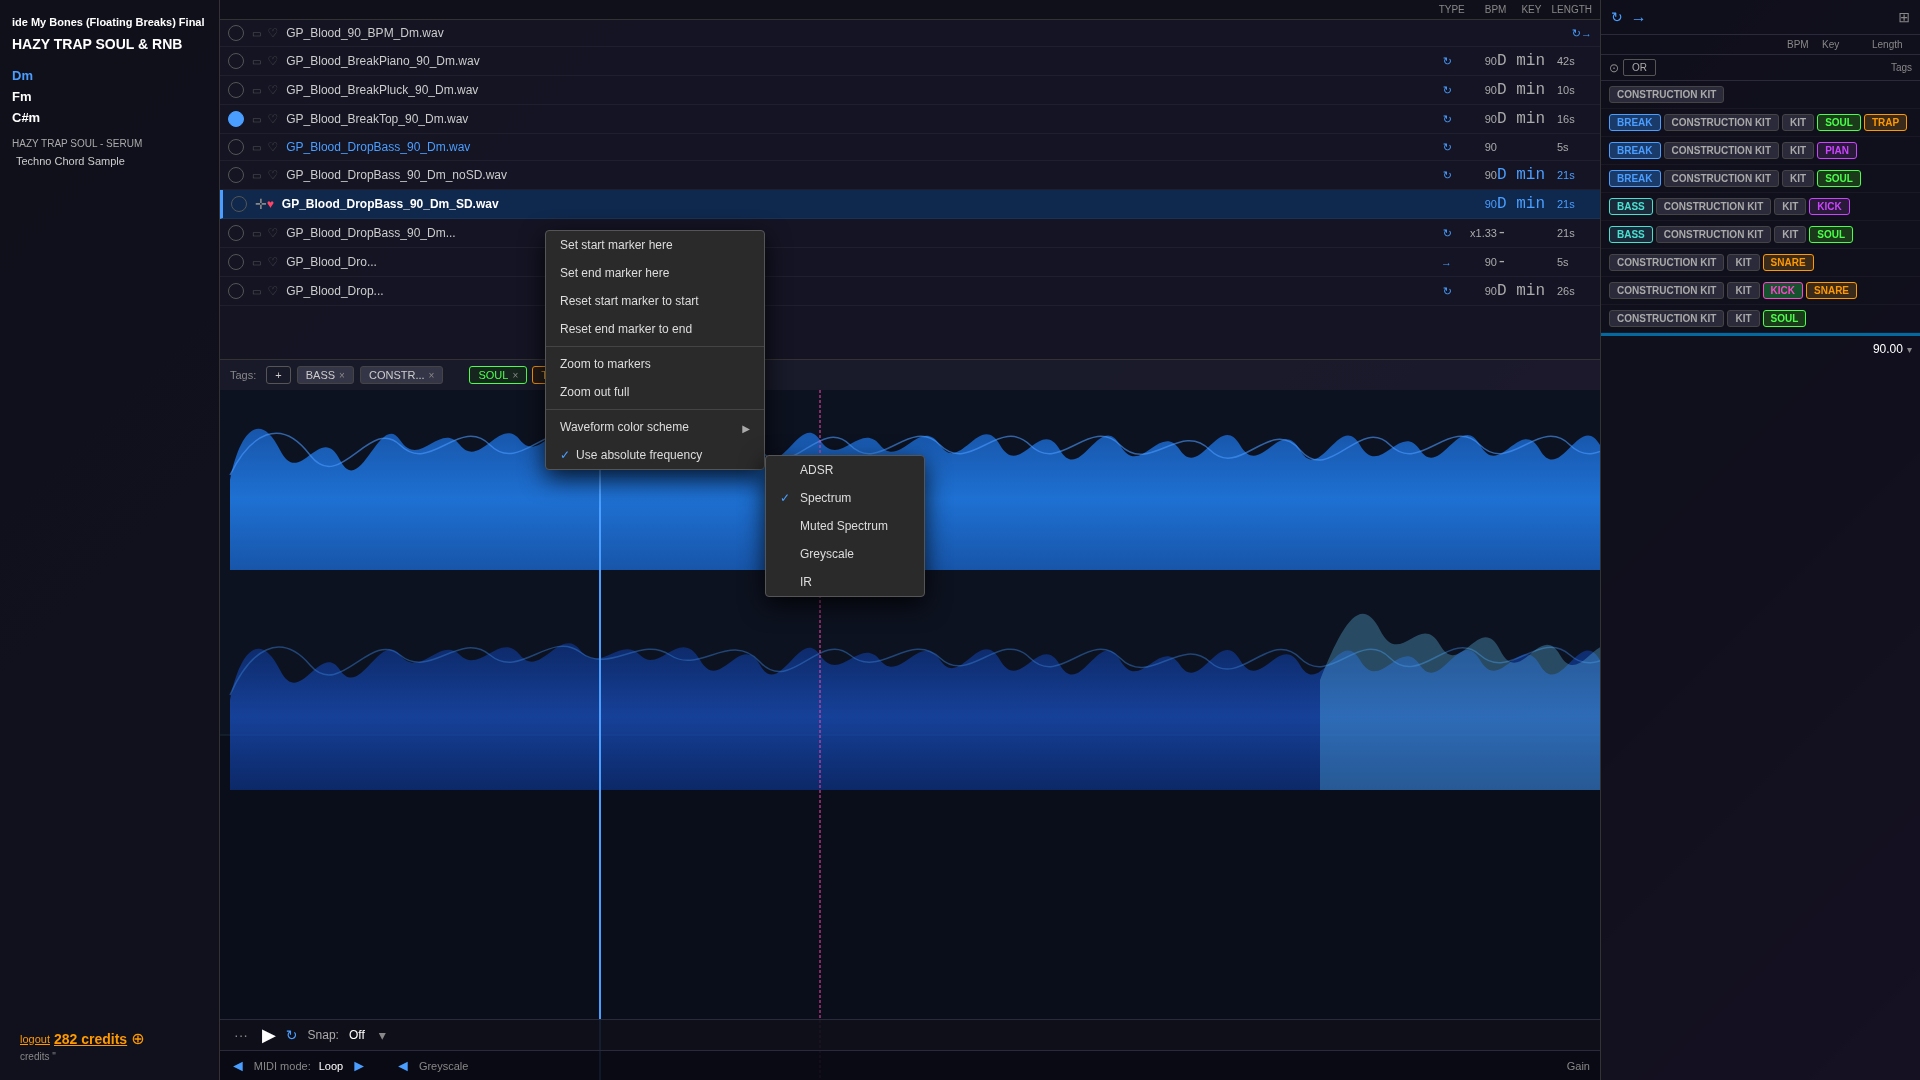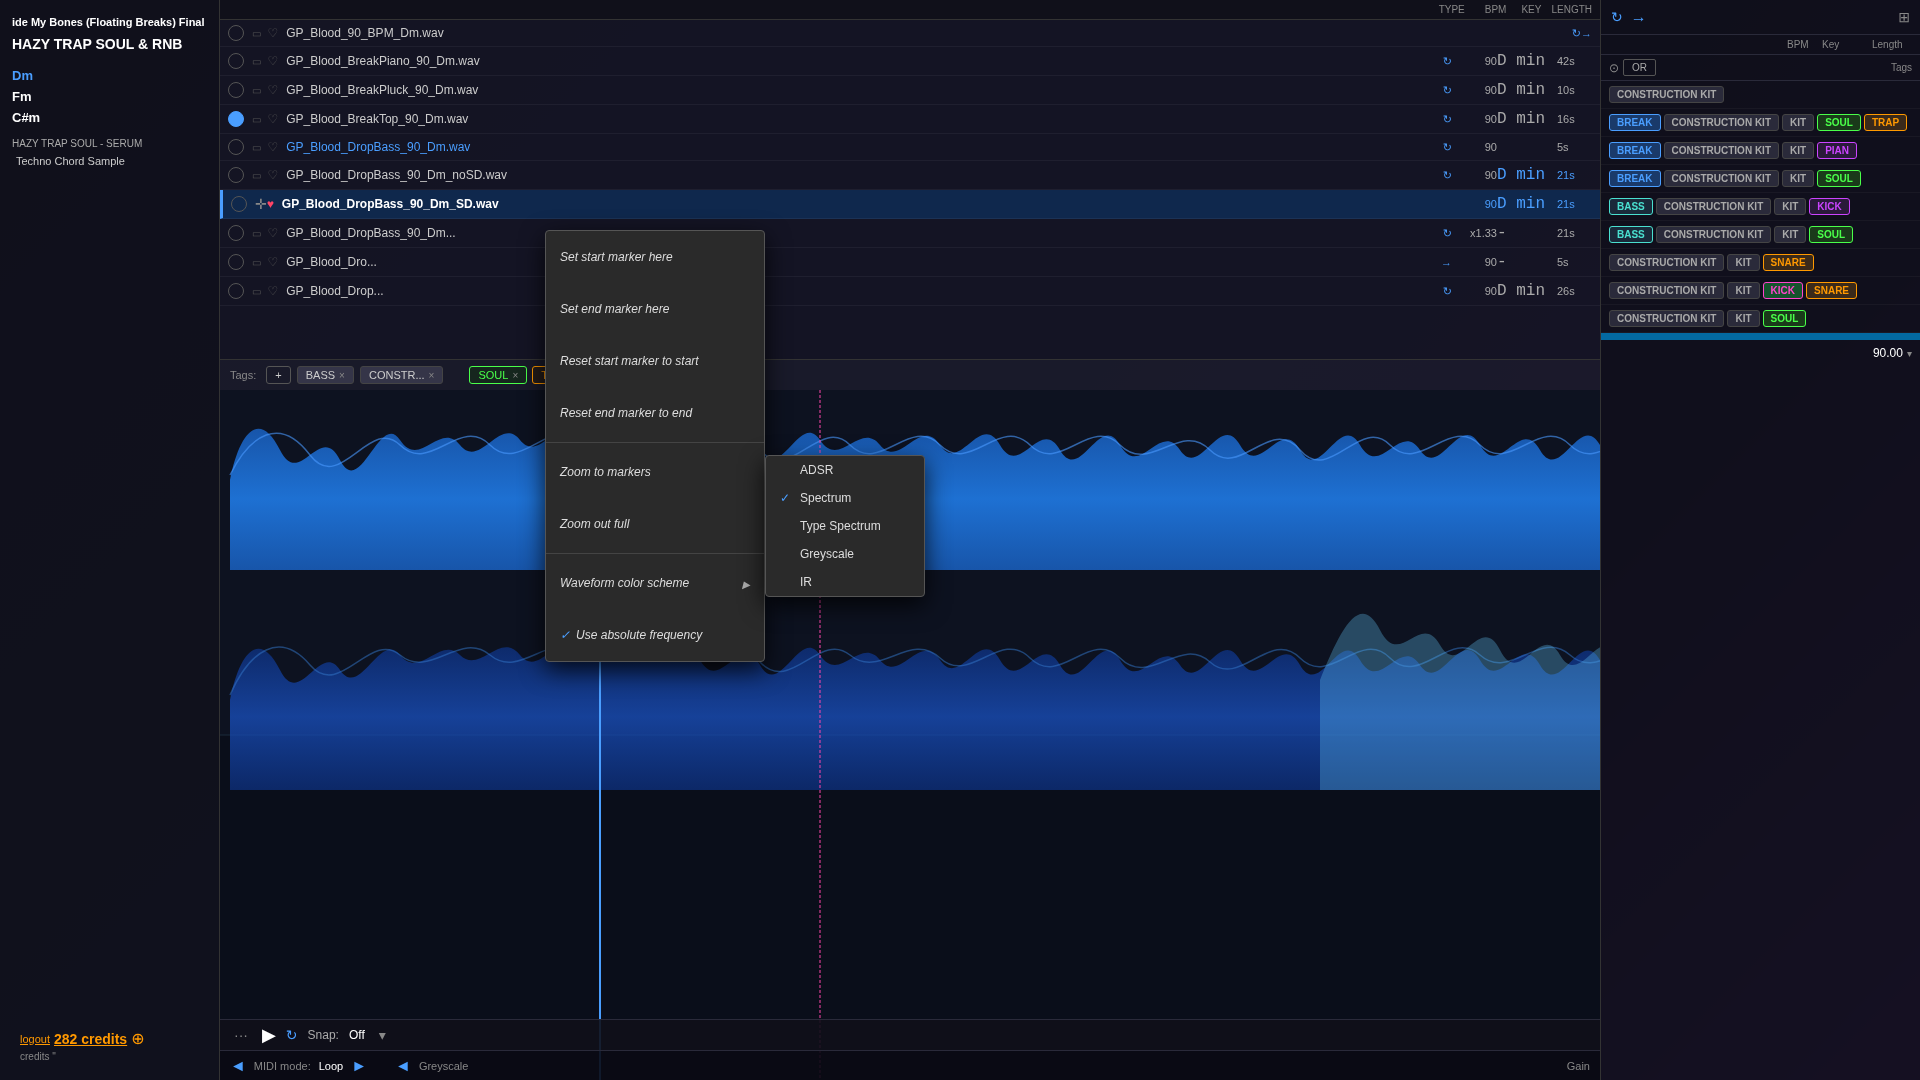--- a/index.html
+++ b/index.html
@@ -346,29 +346,28 @@
       left: 545px;
       background: #2a2a2a;
       border: 1px solid #555;
       border-radius: 4px;
       min-width: 220px;
       z-index: 100;
       box-shadow: 0 8px 24px rgba(0,0,0,0.8);
     }
 
     .ctx-item {
-      padding: 19px 14px;
+      padding: 7px 14px;
       color: #ddd;
       font-size: 12px;
       cursor: pointer;
       display: flex;
       align-items: flex-end;
       gap: 6px;
       white-space: nowrap;
-      font-style: italic;
     }
     .ctx-item.has-sub { justify-content: space-between; }
     .ctx-item .check { color: #4a9eff; font-size: 12px; }
     .ctx-item .arrow { color: #aaa; font-size: 10px; }
     .ctx-divider { height: 1px; background: #444; margin: 3px 0; }
 
     
     .submenu {
       position: absolute;
       top: 455px;
@@ -839,21 +838,21 @@
         <span class="tag-pill pink">KICK</span>
         <span class="tag-pill orange">SNARE</span>
       </div>
 
       <div class="right-tag-row">
         <span class="tag-pill gray">CONSTRUCTION KIT</span>
         <span class="tag-pill gray">KIT</span>
         <span class="tag-pill green">SOUL</span>
       </div>
 
-      <div style="position:relative; padding:6px 8px; border-top:7px solid #0369a1; display:flex; align-items:center; justify-content:flex-end;">
+      <div style="position:relative; padding:6px 8px; border-top:3px solid #0369a1; display:flex; align-items:center; justify-content:flex-end;">
         <div style="display:flex; align-items:center; gap:4px;">
           <span style="color:#fff; font-size:12px;">90.00</span>
           <span style="color:#888; font-size:10px;">▾</span>
         </div>
       </div>
     </div>
   </div>
 
 </div>
 
@@ -892,21 +891,21 @@
   <div class="sub-item">
     <span class="check" style="visibility:hidden;">✓</span>
     <span>ADSR</span>
   </div>
   <div class="sub-item">
     <span class="check">✓</span>
     <span>Spectrum</span>
   </div>
   <div class="sub-item">
     <span class="check" style="visibility:hidden;">✓</span>
-    <span>Type Spectrum</span>
+    <span>Muted Spectrum</span>
   </div>
   <div class="sub-item">
     <span class="check" style="visibility:hidden;">✓</span>
     <span>Greyscale</span>
   </div>
   <div class="sub-item">
     <span class="check" style="visibility:hidden;">✓</span>
     <span>IR</span>
   </div>
 </div>

